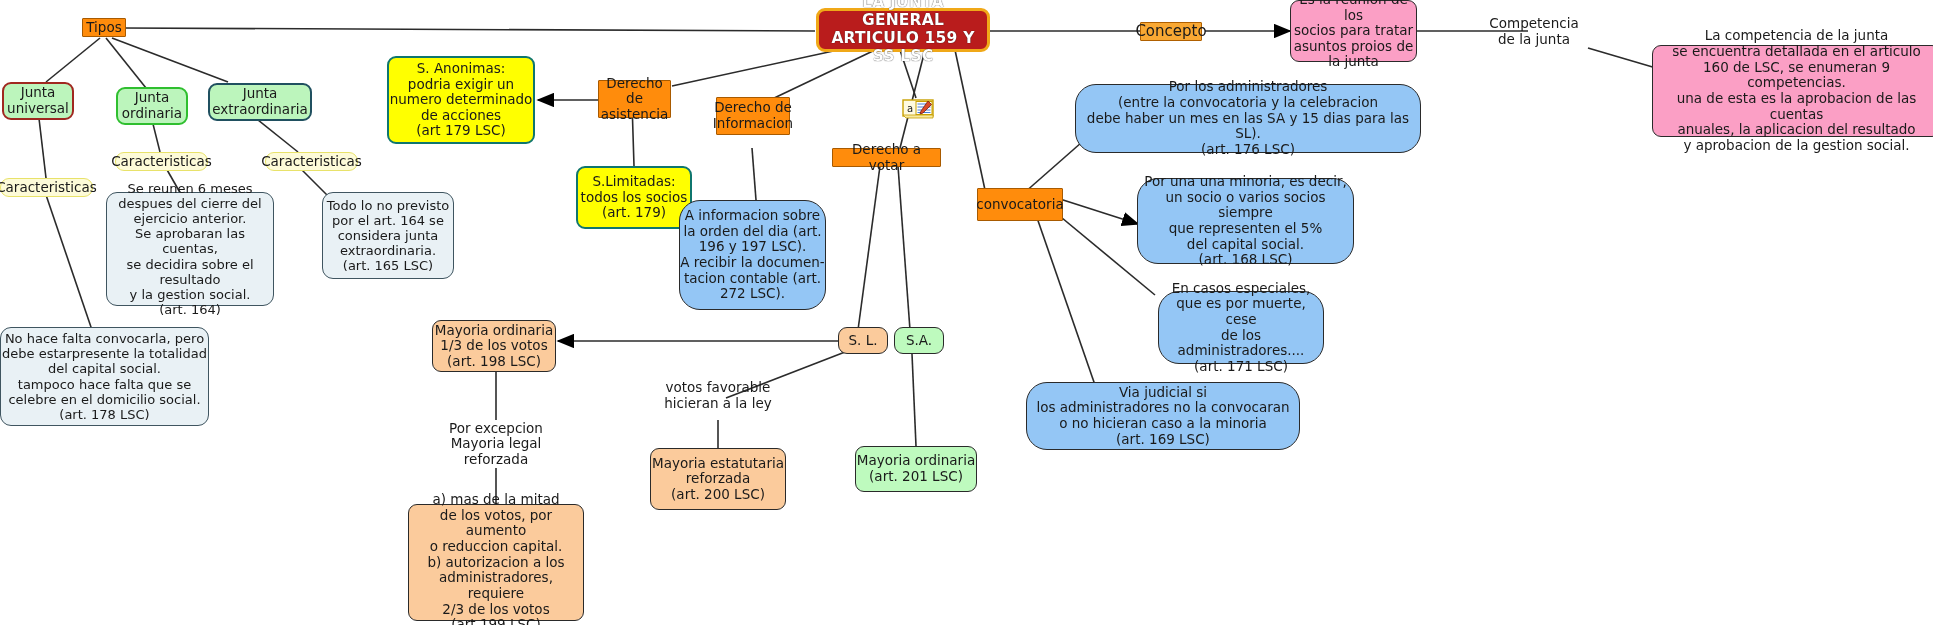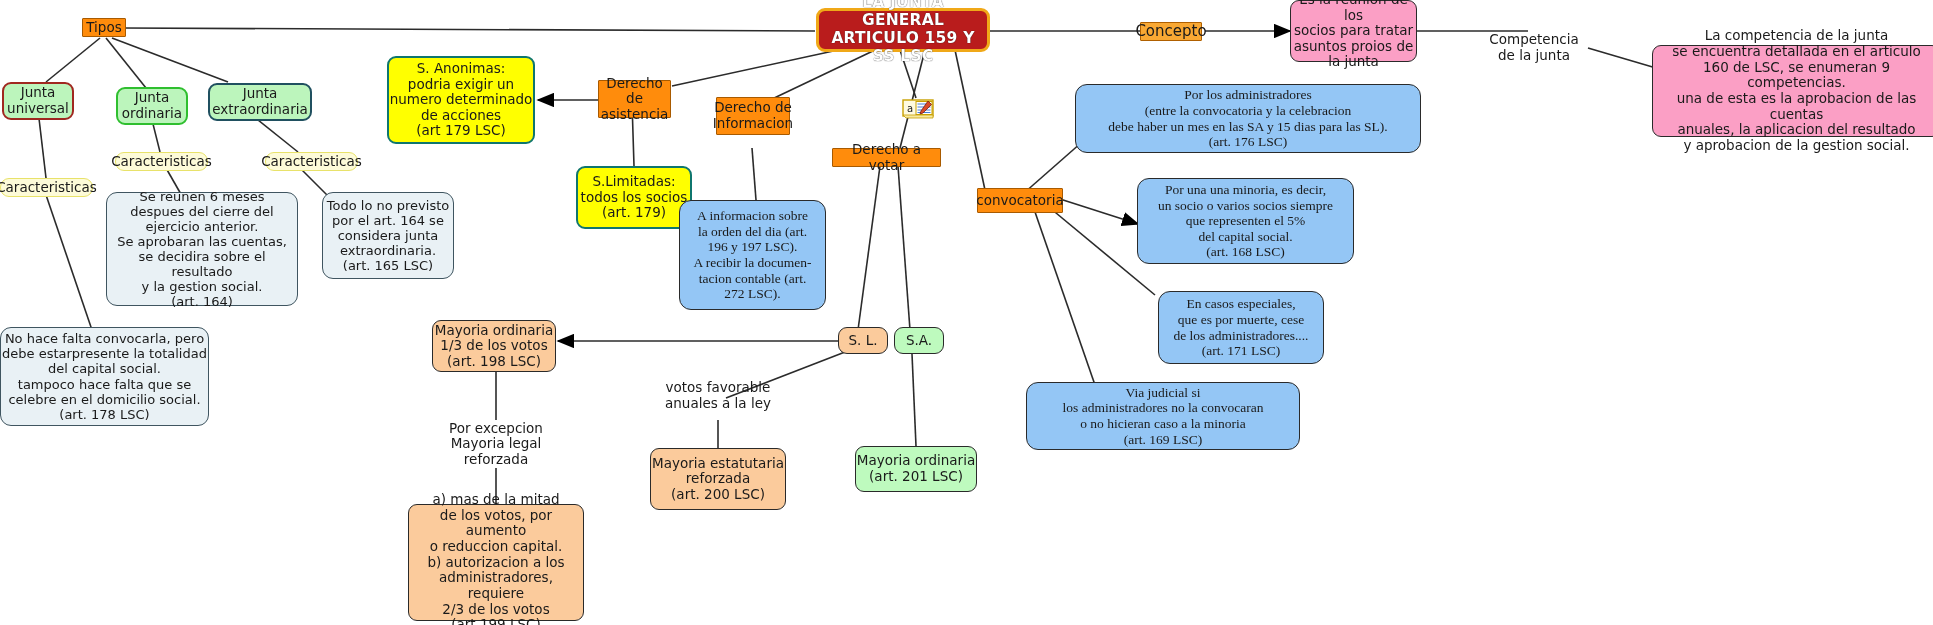--- a/index.html
+++ b/index.html
@@ -78,21 +78,21 @@
   .box-green-teal{
     background:#bcf5bc;border:2px solid #205060;border-radius:9px;font-size:13.5px;
   }
   .box-pale{
     background:#e9f1f5;border:1.5px solid #3f5560;border-radius:11px;font-size:13px;
   }
   .box-yellow{
     background:#ffff00;border:2px solid #0f766e;border-radius:9px;font-size:13.5px;
   }
   .box-blue{
-    background:#94c6f5;border:1.5px solid #2a2a2a;border-radius:12px;font-size:13.5px;font-family:Liberation Serif, serif;
+    background:#94c6f5;border:1.5px solid #2a2a2a;border-radius:21px;font-size:13.5px;
   }
   .box-pink{
     background:#fb9fc5;border:1.5px solid #2a2a2a;border-radius:9px;font-size:13.5px;
   }
   .box-peach{
     background:#fbcb9c;border:1.5px solid #2a2a2a;border-radius:9px;font-size:13.5px;
   }
   .box-green-plain{
     background:#befabe;border:1.5px solid #2a2a2a;border-radius:9px;font-size:13.5px;
   }
@@ -179,41 +179,41 @@
     </g>
   </svg>
 
   <div class="node root" style="left:816px;top:8px;width:174px;height:44px;">LA JUNTA GENERAL
 ARTICULO 159 Y SS LSC</div>
 
   <div class="node label-orange-strong" style="left:82px;top:18px;width:44px;height:19px;">Tipos</div>
 
   <div class="node label-orange" style="left:1140px;top:22px;width:62px;height:19px;">Concepto</div>
 
-  <div class="node plain" style="left:1478px;top:14px;width:112px;height:36px;margin-top:16px;">Competencia
+  <div class="node plain" style="left:1478px;top:14px;width:112px;height:36px;">Competencia
 de la junta</div>
 
   <div class="node box-green-red" style="left:2px;top:82px;width:72px;height:38px;">Junta
 universal</div>
   <div class="node box-green-green" style="left:116px;top:87px;width:72px;height:38px;">Junta
 ordinaria</div>
   <div class="node box-green-teal" style="left:208px;top:83px;width:104px;height:38px;">Junta
 extraordinaria</div>
 
   <div class="node label-yellowtag" style="left:0px;top:178px;width:93px;height:19px;">Caracteristicas</div>
   <div class="node label-yellowtag" style="left:115px;top:152px;width:93px;height:19px;">Caracteristicas</div>
   <div class="node label-yellowtag" style="left:265px;top:152px;width:93px;height:19px;">Caracteristicas</div>
 
   <div class="node box-pale" style="left:0px;top:327px;width:209px;height:99px;">No hace falta convocarla, pero
 debe estarpresente la totalidad
 del capital social.
 tampoco hace falta que se
 celebre en el domicilio social.
 (art. 178 LSC)</div>
-  <div class="node box-pale" style="left:106px;top:192px;width:192px;height:114px;">Se reunen 6 meses
+  <div class="node box-pale" style="left:106px;top:192px;width:168px;height:114px;">Se reunen 6 meses
 despues del cierre del
 ejercicio anterior.
 Se aprobaran las cuentas,
 se decidira sobre el resultado
 y la gestion social.
 (art. 164)</div>
   <div class="node box-pale" style="left:322px;top:192px;width:132px;height:87px;">Todo lo no previsto
 por el art. 164 se
 considera junta
 extraordinaria.
@@ -261,21 +261,21 @@
 socios para tratar
 asuntos proios de
 la junta</div>
   <div class="node box-pink" style="left:1652px;top:45px;width:289px;height:92px;">La competencia de la junta
 se encuentra detallada en el articulo
 160 de LSC, se enumeran 9 competencias.
 una de esta es la aprobacion de las cuentas
 anuales, la aplicacion del resultado
 y aprobacion de la gestion social.</div>
 
-  <div class="node label-orange-strong" style="left:977px;top:188px;width:86px;height:25px;">convocatoria</div>
+  <div class="node label-orange-strong" style="left:977px;top:188px;width:86px;height:33px;">convocatoria</div>
 
   <div class="node box-blue" style="left:1075px;top:84px;width:346px;height:69px;">Por los administradores
 (entre la convocatoria y la celebracion
 debe haber un mes en las SA y 15 dias para las SL).
 (art. 176 LSC)</div>
   <div class="node box-blue" style="left:1137px;top:178px;width:217px;height:86px;">Por una una minoria, es decir,
 un socio o varios socios siempre
 que representen el 5%
 del capital social.
 (art. 168 LSC)</div>
@@ -288,21 +288,21 @@
 o no hicieran caso a la minoria
 (art. 169 LSC)</div>
 
   <div class="node box-peach" style="left:838px;top:327px;width:50px;height:27px;">S. L.</div>
   <div class="node box-green-plain" style="left:894px;top:327px;width:50px;height:27px;">S.A.</div>
 
   <div class="node box-peach" style="left:432px;top:320px;width:124px;height:52px;">Mayoria ordinaria
 1/3 de los votos
 (art. 198 LSC)</div>
   <div class="node plain" style="left:657px;top:378px;width:122px;height:36px;">votos favorable
-anuales a la ley</div>
+hicieran a la ley</div>
   <div class="node box-peach" style="left:650px;top:448px;width:136px;height:62px;">Mayoria estatutaria
 reforzada
 (art. 200 LSC)</div>
   <div class="node box-green-plain" style="left:855px;top:446px;width:122px;height:46px;">Mayoria ordinaria
 (art. 201 LSC)</div>
   <div class="node plain" style="left:440px;top:420px;width:112px;height:48px;">Por excepcion
 Mayoria legal
 reforzada</div>
   <div class="node box-peach" style="left:408px;top:504px;width:176px;height:117px;">a) mas de la mitad
 de los votos, por aumento

